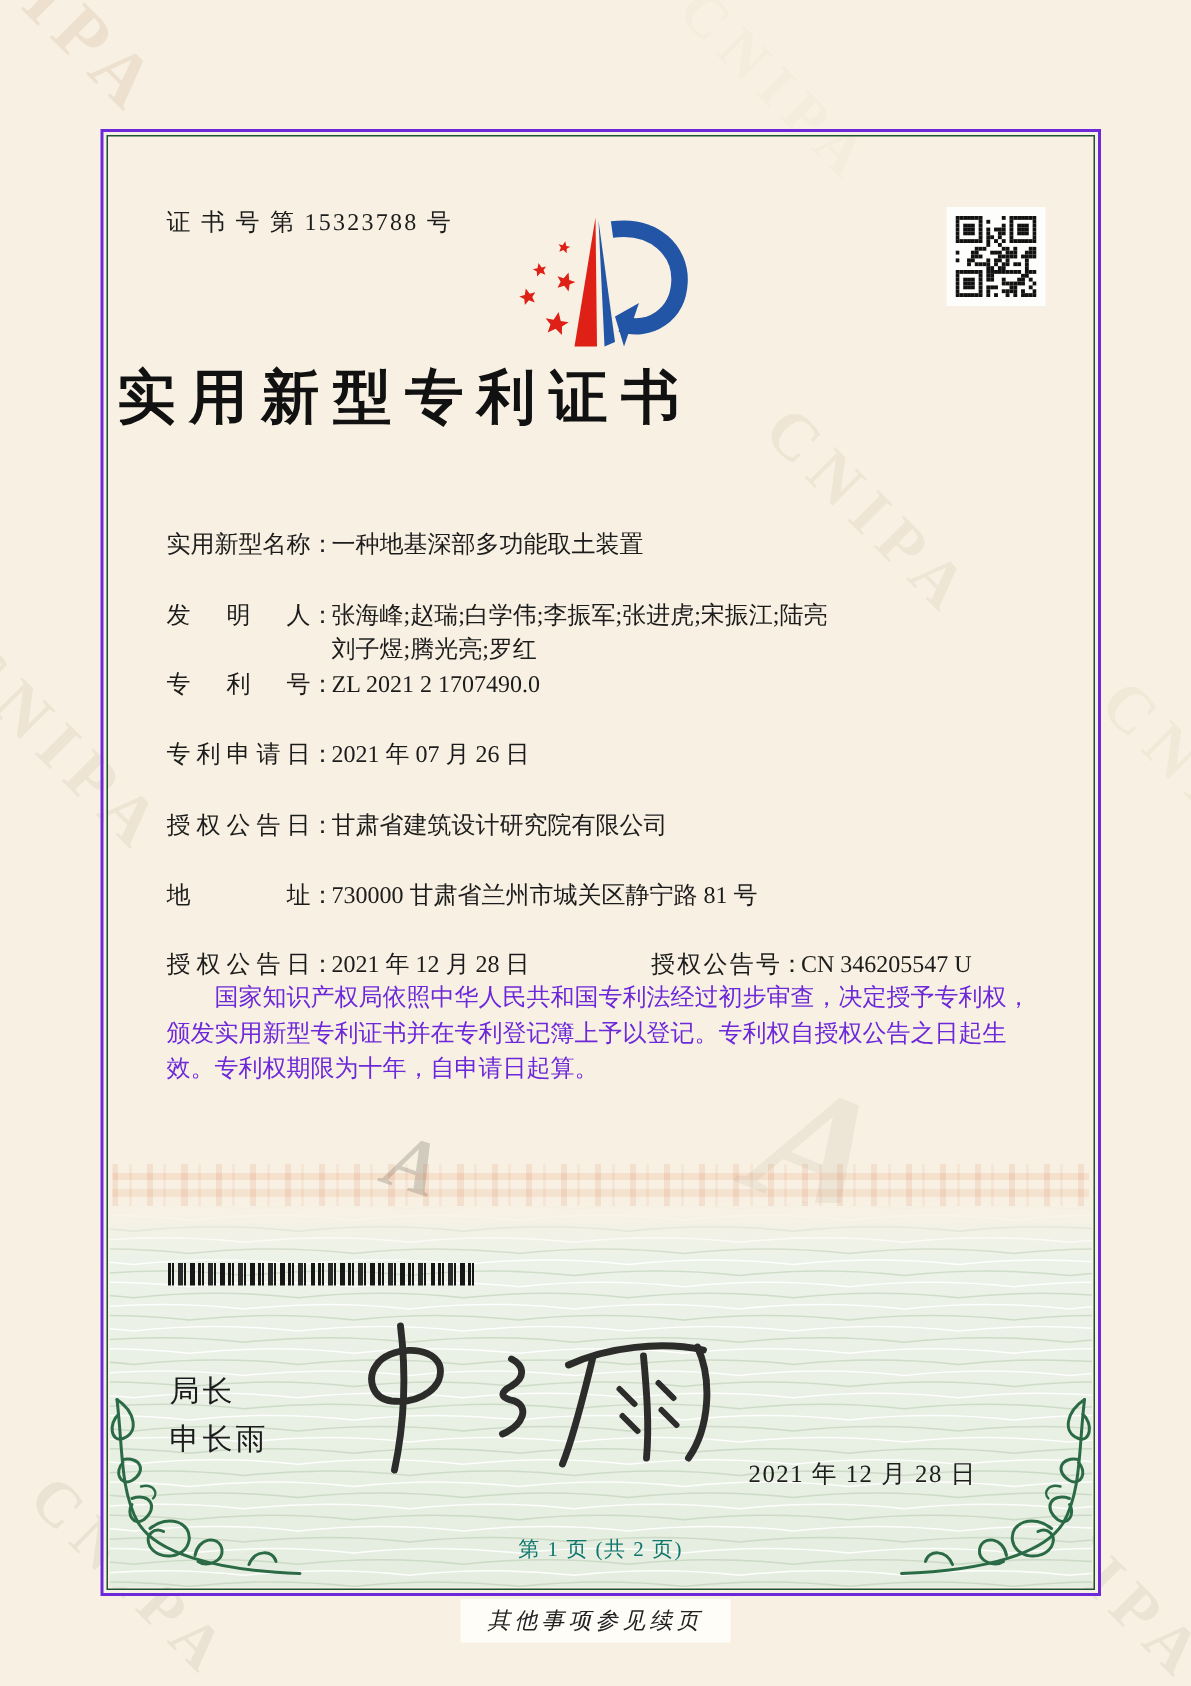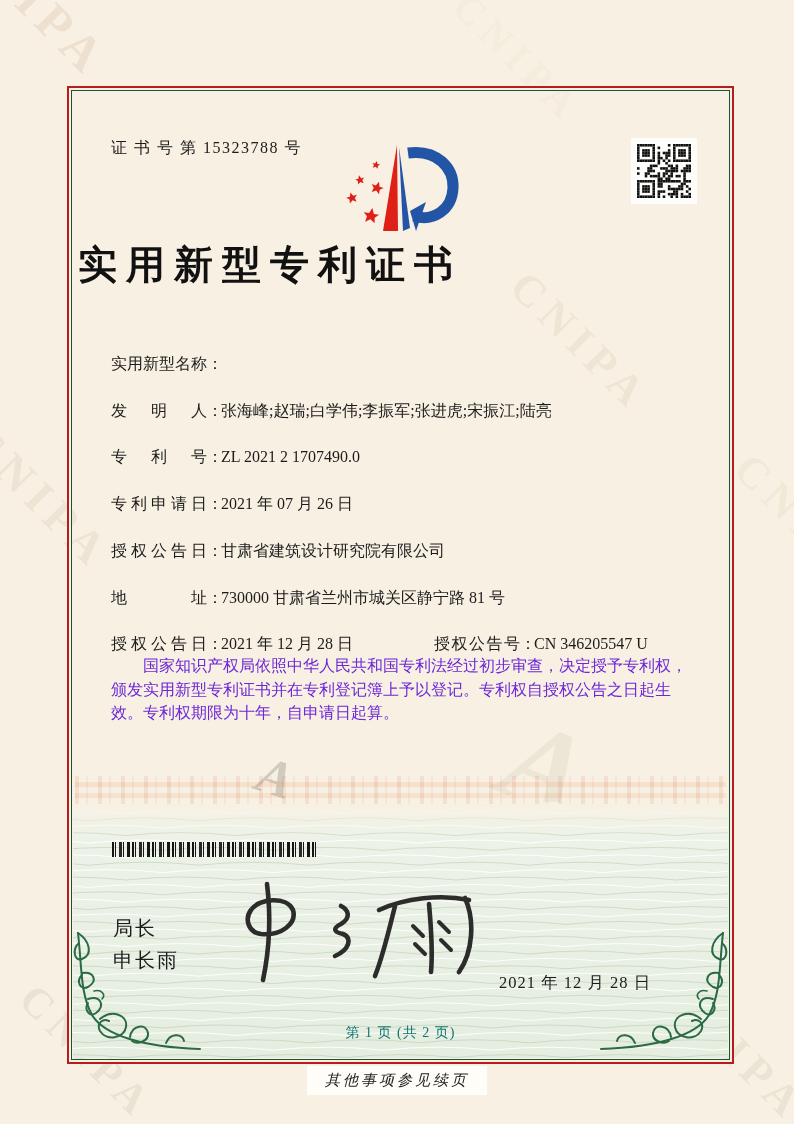--- a/index.html
+++ b/index.html
@@ -21,21 +21,21 @@
   .wm-le{left:-52px;top:470px;font-size:46px;transform:rotate(45deg);color:rgba(180,150,115,.14);}
   .wm-re{left:716px;top:498px;font-size:44px;transform:rotate(45deg);color:rgba(180,150,115,.09);}
   .wm-bl{left:2px;top:1028px;font-size:42px;transform:rotate(45deg);color:rgba(150,140,110,.14);}
   .wm-br{left:648px;top:1026px;font-size:44px;transform:rotate(45deg);color:rgba(150,140,110,.12);}
   .wm-mid{left:398px;top:852px;font-size:40px;transform:rotate(40deg);color:rgba(120,125,110,.08);}
   .wm-a1{left:258px;top:748px;font-size:52px;transform:rotate(18deg);font-style:italic;color:rgba(95,95,85,.26);letter-spacing:0;}
   .wm-a2{left:506px;top:700px;font-size:118px;transform:rotate(22deg);font-style:italic;color:rgba(150,140,115,.10);letter-spacing:0;}
   
   .frame{
     position:absolute;left:67px;top:86px;width:663px;height:974px;
-    border:2px solid #b91c1c;
+    border:2px solid #6d28d9;
     box-shadow:inset 0 0 0 2px #f6f1e4, inset 0 0 0 3px #1d5134;
     background:transparent;
   }
   .certno{left:42px;top:50px;font-size:16px;letter-spacing:1.5px;}
   .logo{left:262px;top:40px;}
   .qr-patch{left:562px;top:50px;width:66px;height:66px;background:#fdfdfb;display:flex;align-items:center;justify-content:center;}
   .title{
     left:0;top:150px;width:100%;text-align:left;
     font-size:39px;font-weight:bold;letter-spacing:9px;text-indent:9px;color:#111;
   }
@@ -392,27 +392,29 @@
         <rect x="19" y="20" width="1" height="1" fill="#111"></rect>
         <rect x="20" y="20" width="1" height="1" fill="#111"></rect>
       </svg>
   </div>
 
   <div class="abs title">实用新型专利证书</div>
 
   <div class="field-row" style="top:251px">
     <span class="lbl">实用新型名称</span>
       <span class="colon">：</span>
+    <span class="val">一种地基深部多功能取土装置</span>
   </div>
 
   <div class="field-row" style="top:298px">
     <span class="lbl">发明人</span>
       <span class="colon">：</span>
     <span class="val2line">
       <div class="l2">张海峰;赵瑞;白学伟;李振军;张进虎;宋振江;陆亮</div>
+      <div class="l2">刘子煜;腾光亮;罗红</div>
     </span>
   </div>
 
   <div class="field-row" style="top:344px">
     <span class="lbl">专利号</span>
       <span class="colon">：</span>
     <span class="val">ZL 2021 2 1707490.0</span>
   </div>
 
   <div class="field-row" style="top:391px">

